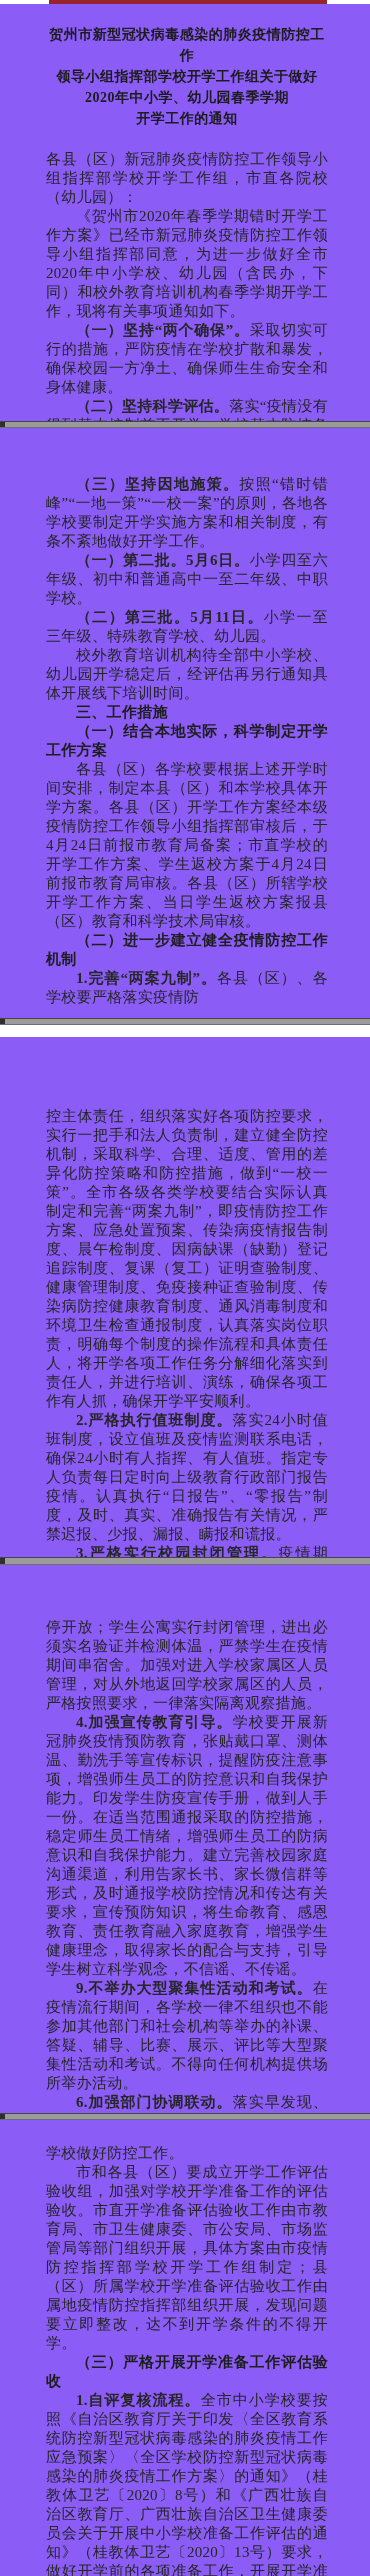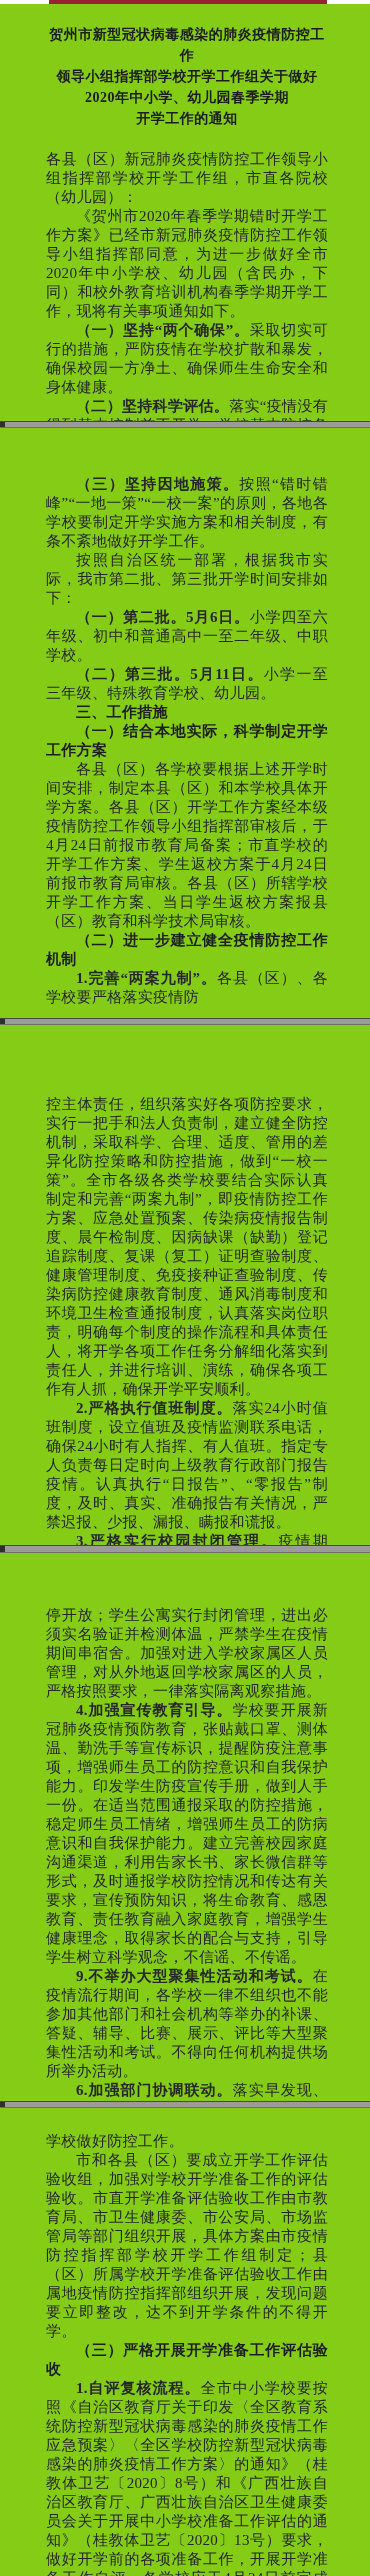--- a/index.html
+++ b/index.html
@@ -15,21 +15,21 @@
   .red-bar{
     position:absolute;
     top:0;left:49px;
     width:278px;height:4.6px;
     background:#97242c;
   }
   #pages-container{position:absolute;top:4.1px;left:0;width:371px;}
   .page{
     position:relative;
     width:371px;
-    background:#84cc16;
+    background:#8b5cf6;
     box-sizing:border-box;
     padding-left:46px;
     padding-right:43px;
     overflow:hidden;
   }
   .divider{
     width:371px;height:5.2px;
     background:#9b9b9b;
     border-top:1px solid #454545;
     border-bottom:1px solid #6e6e6e;
@@ -63,21 +63,21 @@
   .lead{font-weight:700;}
   .pagenum{
     font-size:9.8px;
     color:#2e2e2e;
     margin-top:13.4px;
     letter-spacing:1px;
   }
   .pn-left{text-align:left;}
   .pg1{height:417px;padding-top:19.6px;}
   .pg2{height:590px;padding-top:47px;}
-  .pg3{height:520px;padding-top:70px;}
+  .pg3{height:520px;padding-top:70px;margin-top:12px;}
   .pg4{height:548px;padding-top:53px;}
   .pg5{height:524px;padding-top:24px;}
   .pg6{height:533px;padding-top:53px;}
 </style>
 </head>
 <body>
 
 <div id="doc-root">
   <div class="red-bar"></div>
   <div id="pages-container">
@@ -89,23 +89,23 @@
           <div class="title-line">开学工作的通知</div>
         </div>
         <p class="p">各县（区）新冠肺炎疫情防控工作领导小组指挥部学校开学工作组，市直各院校（幼儿园）：</p>
         <p class="p indent">《贺州市2020年春季学期错时开学工作方案》已经市新冠肺炎疫情防控工作领导小组指挥部同意，为进一步做好全市2020年中小学校、幼儿园（含民办，下同）和校外教育培训机构春季学期开学工作，现将有关事项通知如下。</p>
         <p class="p indent"><span class="lead">（一）坚持“两个确保”。</span><span>采取切实可行的措施，严防疫情在学校扩散和暴发，确保校园一方净土、确保师生生命安全和身体健康。</span></p>
         <p class="p indent"><span class="lead">（二）坚持科学评估。</span><span>落实“疫情没有得到基本控制前不开学，学校基本防控条件不具备不开学，师生和校园公共卫生安全得不到切实保障不开学”的要求，严格开展开学准备工作评估复核，坚持复核合格后方可开学。</span></p>
       </section>
       <div class="divider"></div>
       <section class="page pg2">
         <p class="p indent"><span class="lead">（三）坚持因地施策。</span><span>按照“错时错峰”“一地一策”“一校一案”的原则，各地各学校要制定开学实施方案和相关制度，有条不紊地做好开学工作。</span></p>
-        <p class="p indent">按照自治区统一部署，根据我市实际，我市第二批、第三批开学时间安排如下：</p>
         <p class="p indent"><span class="lead">（一）第二批。5月6日。</span><span>小学四至六年级、初中和普通高中一至二年级、中职学校。</span></p>
         <p class="p indent"><span class="lead">（二）第三批。5月11日。</span><span>小学一至三年级、特殊教育学校、幼儿园。</span></p>
+        <p class="p indent">校外教育培训机构待全部中小学校、幼儿园开学稳定后，经评估再另行通知具体开展线下培训时间。</p>
         <p class="p heading">三、工作措施</p>
         <p class="p heading">（一）结合本地实际，科学制定开学工作方案</p>
         <p class="p indent">各县（区）各学校要根据上述开学时间安排，制定本县（区）和本学校具体开学方案。各县（区）开学工作方案经本级疫情防控工作领导小组指挥部审核后，于4月24日前报市教育局备案；市直学校的开学工作方案、学生返校方案于4月24日前报市教育局审核。各县（区）所辖学校开学工作方案、当日学生返校方案报县（区）教育和科学技术局审核。</p>
         <p class="p heading">（二）进一步建立健全疫情防控工作机制</p>
         <p class="p indent"><span class="lead">1.完善“两案九制”。</span><span>各县（区）、各学校要严格落实疫情防</span></p>
         <div class="pagenum pn-left">- 2 -</div>
       </section>
       <div class="divider"></div>
       <section class="page pg3">
         <p class="p">控主体责任，组织落实好各项防控要求，实行一把手和法人负责制，建立健全防控机制，采取科学、合理、适度、管用的差异化防控策略和防控措施，做到“一校一策”。全市各级各类学校要结合实际认真制定和完善“两案九制”，即疫情防控工作方案、应急处置预案、传染病疫情报告制度、晨午检制度、因病缺课（缺勤）登记追踪制度、复课（复工）证明查验制度、健康管理制度、免疫接种证查验制度、传染病防控健康教育制度、通风消毒制度和环境卫生检查通报制度，认真落实岗位职责，明确每个制度的操作流程和具体责任人，将开学各项工作任务分解细化落实到责任人，并进行培训、演练，确保各项工作有人抓，确保开学平安顺利。</p>

